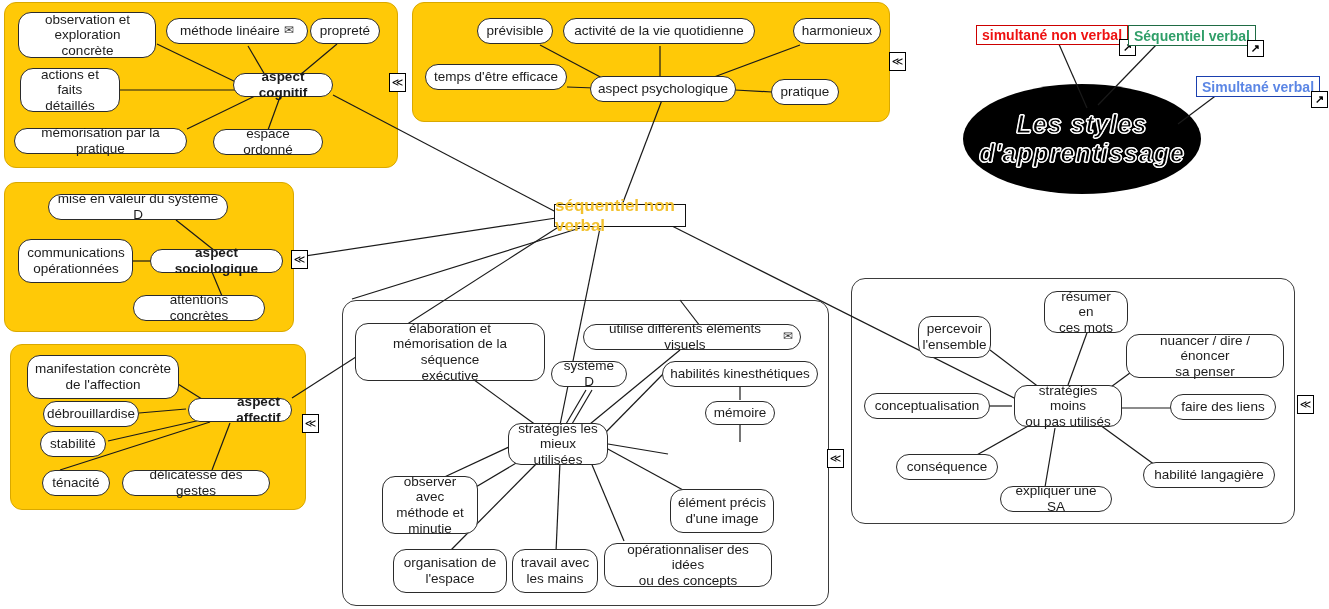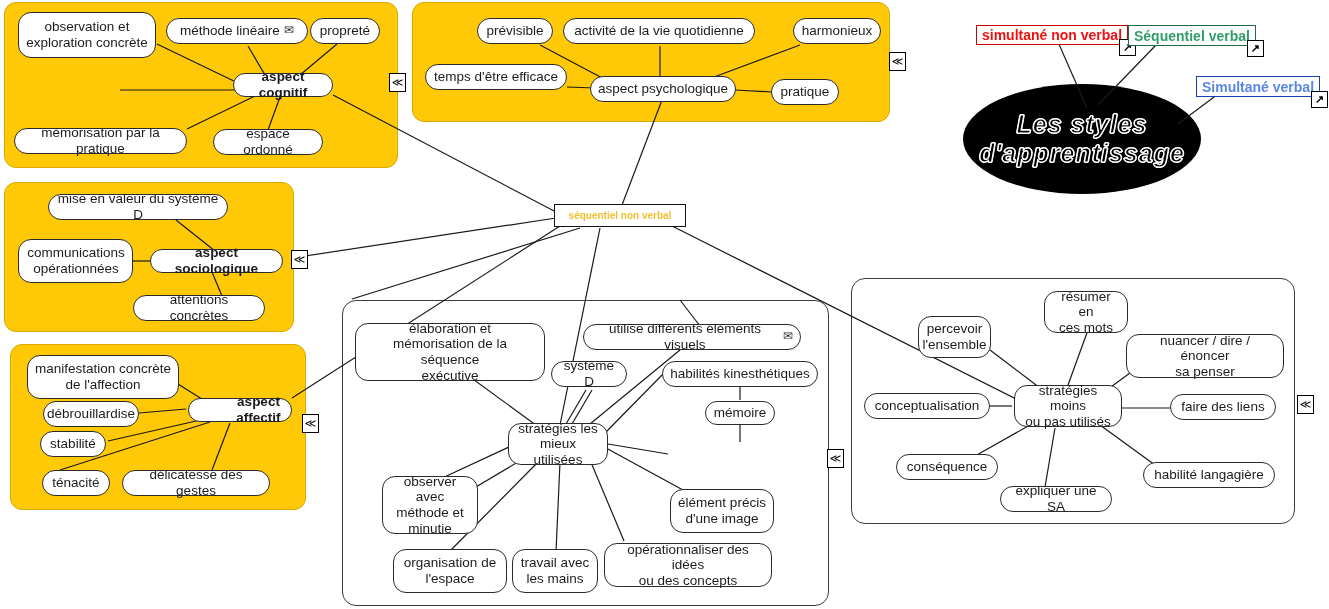--- a/index.html
+++ b/index.html
@@ -74,21 +74,21 @@
     position: absolute;
     box-sizing: border-box;
     background: #ffffff;
     border: 1.6px solid #111111;
     border-radius: 0;
     display: flex;
     align-items: center;
     justify-content: center;
     color: #F2C12E;
     font-weight: bold;
-    font-size: 10px;
+    font-size: 17px;
     z-index: 12;
   }
   
   .title-ellipse {
     position: absolute;
     background: #000000;
     border-radius: 50%;
     display: flex;
     flex-direction: column;
     align-items: center;
@@ -232,30 +232,32 @@
     <line x1="1040" y1="388" x2="990" y2="350"></line>
     <line x1="1068" y1="385" x2="1088" y2="330"></line>
     <line x1="1100" y1="395" x2="1134" y2="370"></line>
     <line x1="1012" y1="406" x2="990" y2="406"></line>
     <line x1="1122" y1="408" x2="1172" y2="408"></line>
     <line x1="1030" y1="425" x2="975" y2="456"></line>
     <line x1="1055" y1="428" x2="1045" y2="487"></line>
     <line x1="1100" y1="425" x2="1155" y2="465"></line>
   </svg>
 
-  <div class="node" style="left:18px; top:12px; width:138px; height:46px;">observation et
+  <div class="node" style="left:18px; top:12px; width:138px; height:46px;padding-left:8px;">observation et
 exploration concrète</div>
 
   <div class="node" style="left:166px; top:18px; width:142px; height:26px;">
     <span>méthode linéaire</span>
     <span class="env">✉</span>
   </div>
 
   <div class="node" style="left:310px; top:18px; width:70px; height:26px;">propreté</div>
 
+  <div class="node" style="left:20px; top:68px; width:100px; height:44px;">actions et faits
+détaillés</div>
 
   <div class="node hub" style="left:233px; top:73px; width:100px; height:24px;">aspect cognitif</div>
 
   <div class="node" style="left:14px; top:128px; width:173px; height:26px;">mémorisation par la pratique</div>
 
   <div class="node" style="left:213px; top:129px; width:110px; height:26px;">espace ordonné</div>
 
   <div class="chev-badge" style="left:389px; top:73px;">≪</div>
 
   <div class="node" style="left:477px; top:18px; width:76px; height:26px;">prévisible</div>

